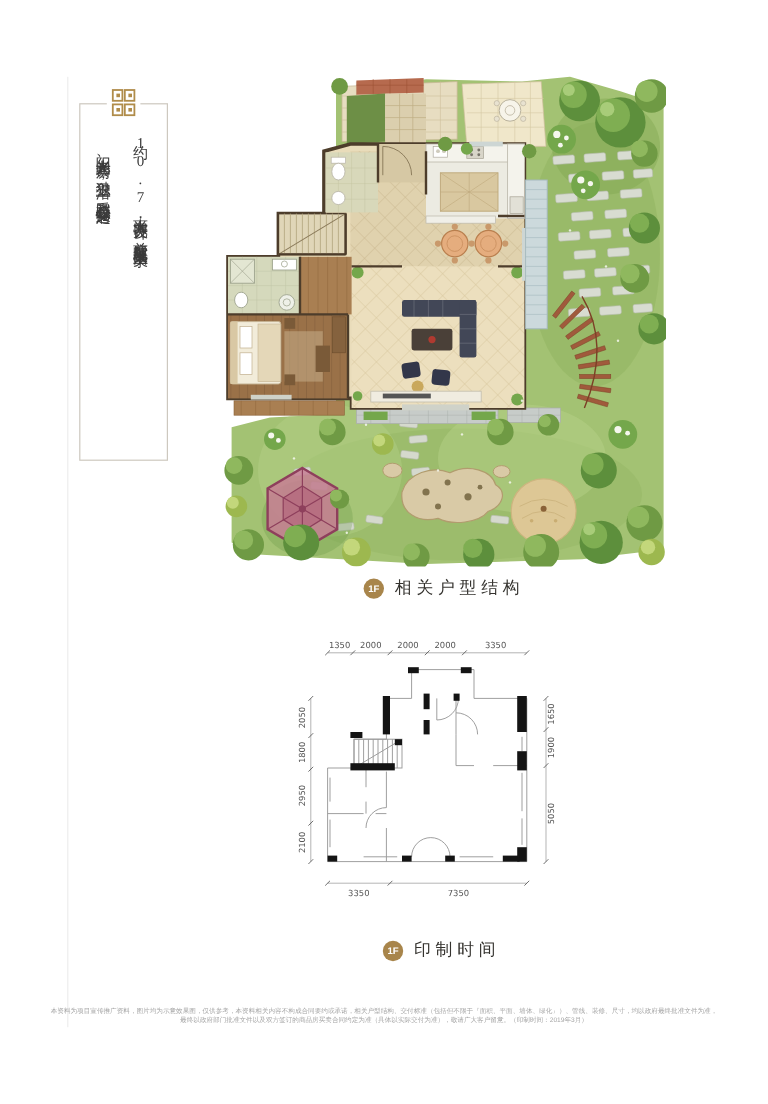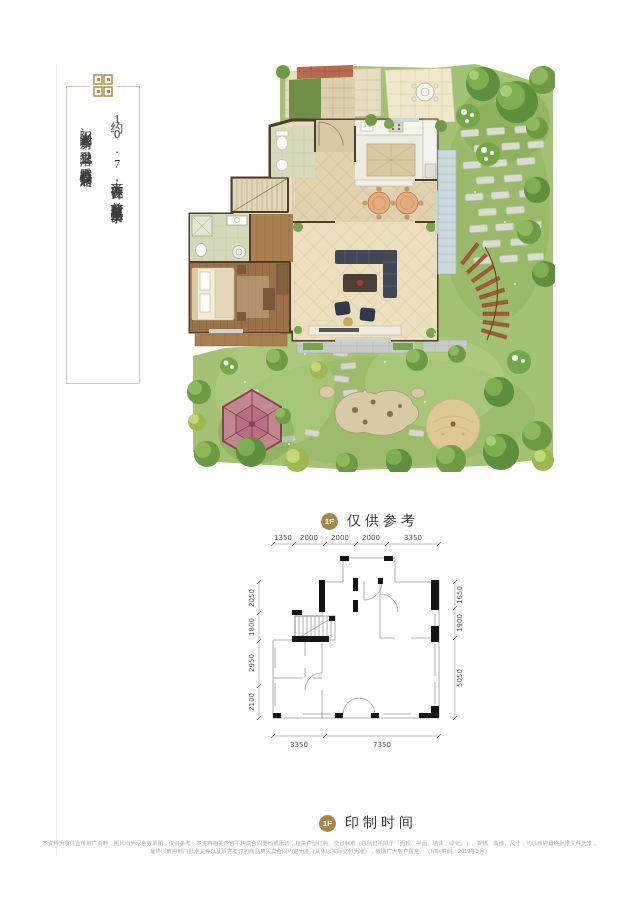--- a/index.html
+++ b/index.html
@@ -9,21 +9,21 @@
   
   #slogan-box{left:66px;top:86px;width:74px;height:298px;border:1px solid #cdc8bf;box-sizing:border-box;}
   #ornament{left:50%;top:-14px;transform:translateX(-50%);background:#fff;padding:0 3px;line-height:0;}
   #slogan-cols{position:absolute;top:22px;bottom:8px;left:0;right:0;
                writing-mode:vertical-rl;text-orientation:upright;
                padding:0 7px;box-sizing:border-box;}
   .slogan-col{color:#3b3b3b;font-size:12.5px;letter-spacing:1px;line-height:31px;}
   .slogan-col.c1{margin-top:2px;}
   .slogan-col.c2{margin-top:12px;}
   
-  .caption-row{display:flex;align-items:center;justify-content:center;gap:9px;margin-top:31px;}
+  .caption-row{display:flex;align-items:center;justify-content:center;gap:9px;}
   .badge{width:17px;height:17px;border-radius:50%;background:#a8854b;color:#fff;
          font-size:8px;display:flex;align-items:center;justify-content:center;
          font-family:"Liberation Sans",sans-serif;font-weight:bold;}
   .caption-text{font-size:14px;letter-spacing:4px;color:#35332f;}
   
   #footer{left:40px;right:40px;top:839px;text-align:center;color:#a6a6a6;
           font-size:5.5px;line-height:8px;font-family:"Liberation Sans",sans-serif;}
   #page-edge{left:56px;top:64px;width:1px;height:792px;background:#ededed;}
   svg text{font-family:"DejaVu Sans",sans-serif;}
 </style>
@@ -458,21 +458,21 @@
         <circle cx="320" cy="160" r="1"></circle>
       <circle cx="60" cy="320" r="1"></circle>
         <circle cx="104" cy="382" r="1"></circle>
         <circle cx="180" cy="330" r="1"></circle>
         <circle cx="240" cy="340" r="1"></circle>
     </g>
   </svg>
 
   <div class="abs caption-row" style="left:185px;top:481px;width:370px;">
     <span class="badge">1F</span>
-    <span class="caption-text">仅供参考</span>
+    <span class="caption-text">相关户型结构</span>
   </div>
 
   <svg class="abs" style="left:243px;top:528px;" width="250" height="240" viewBox="0 0 250 240">
 
     <g stroke="#9b9b9b" stroke-width="0.8" fill="none">
       <path d="M100,30 L152,30 L152,54 L196,54 L196,190 L30,190 L30,112 L52,112 L52,88 L79,88 L79,54 L100,54 Z"></path>
       <rect x="52" y="88" width="40" height="24"></rect>
       <path d="M56,88 V112 M60,88 V112 M64,88 V112 M68,88 V112 M72,88 V112 M76,88 V112 M80,88 V112 M84,88 V112 M88,88 V112"></path>
       <path d="M52,112 L92,88"></path>
       <path d="M137,54 V66 M137,84 V110 M137,110 H152 M168,110 H196"></path>

